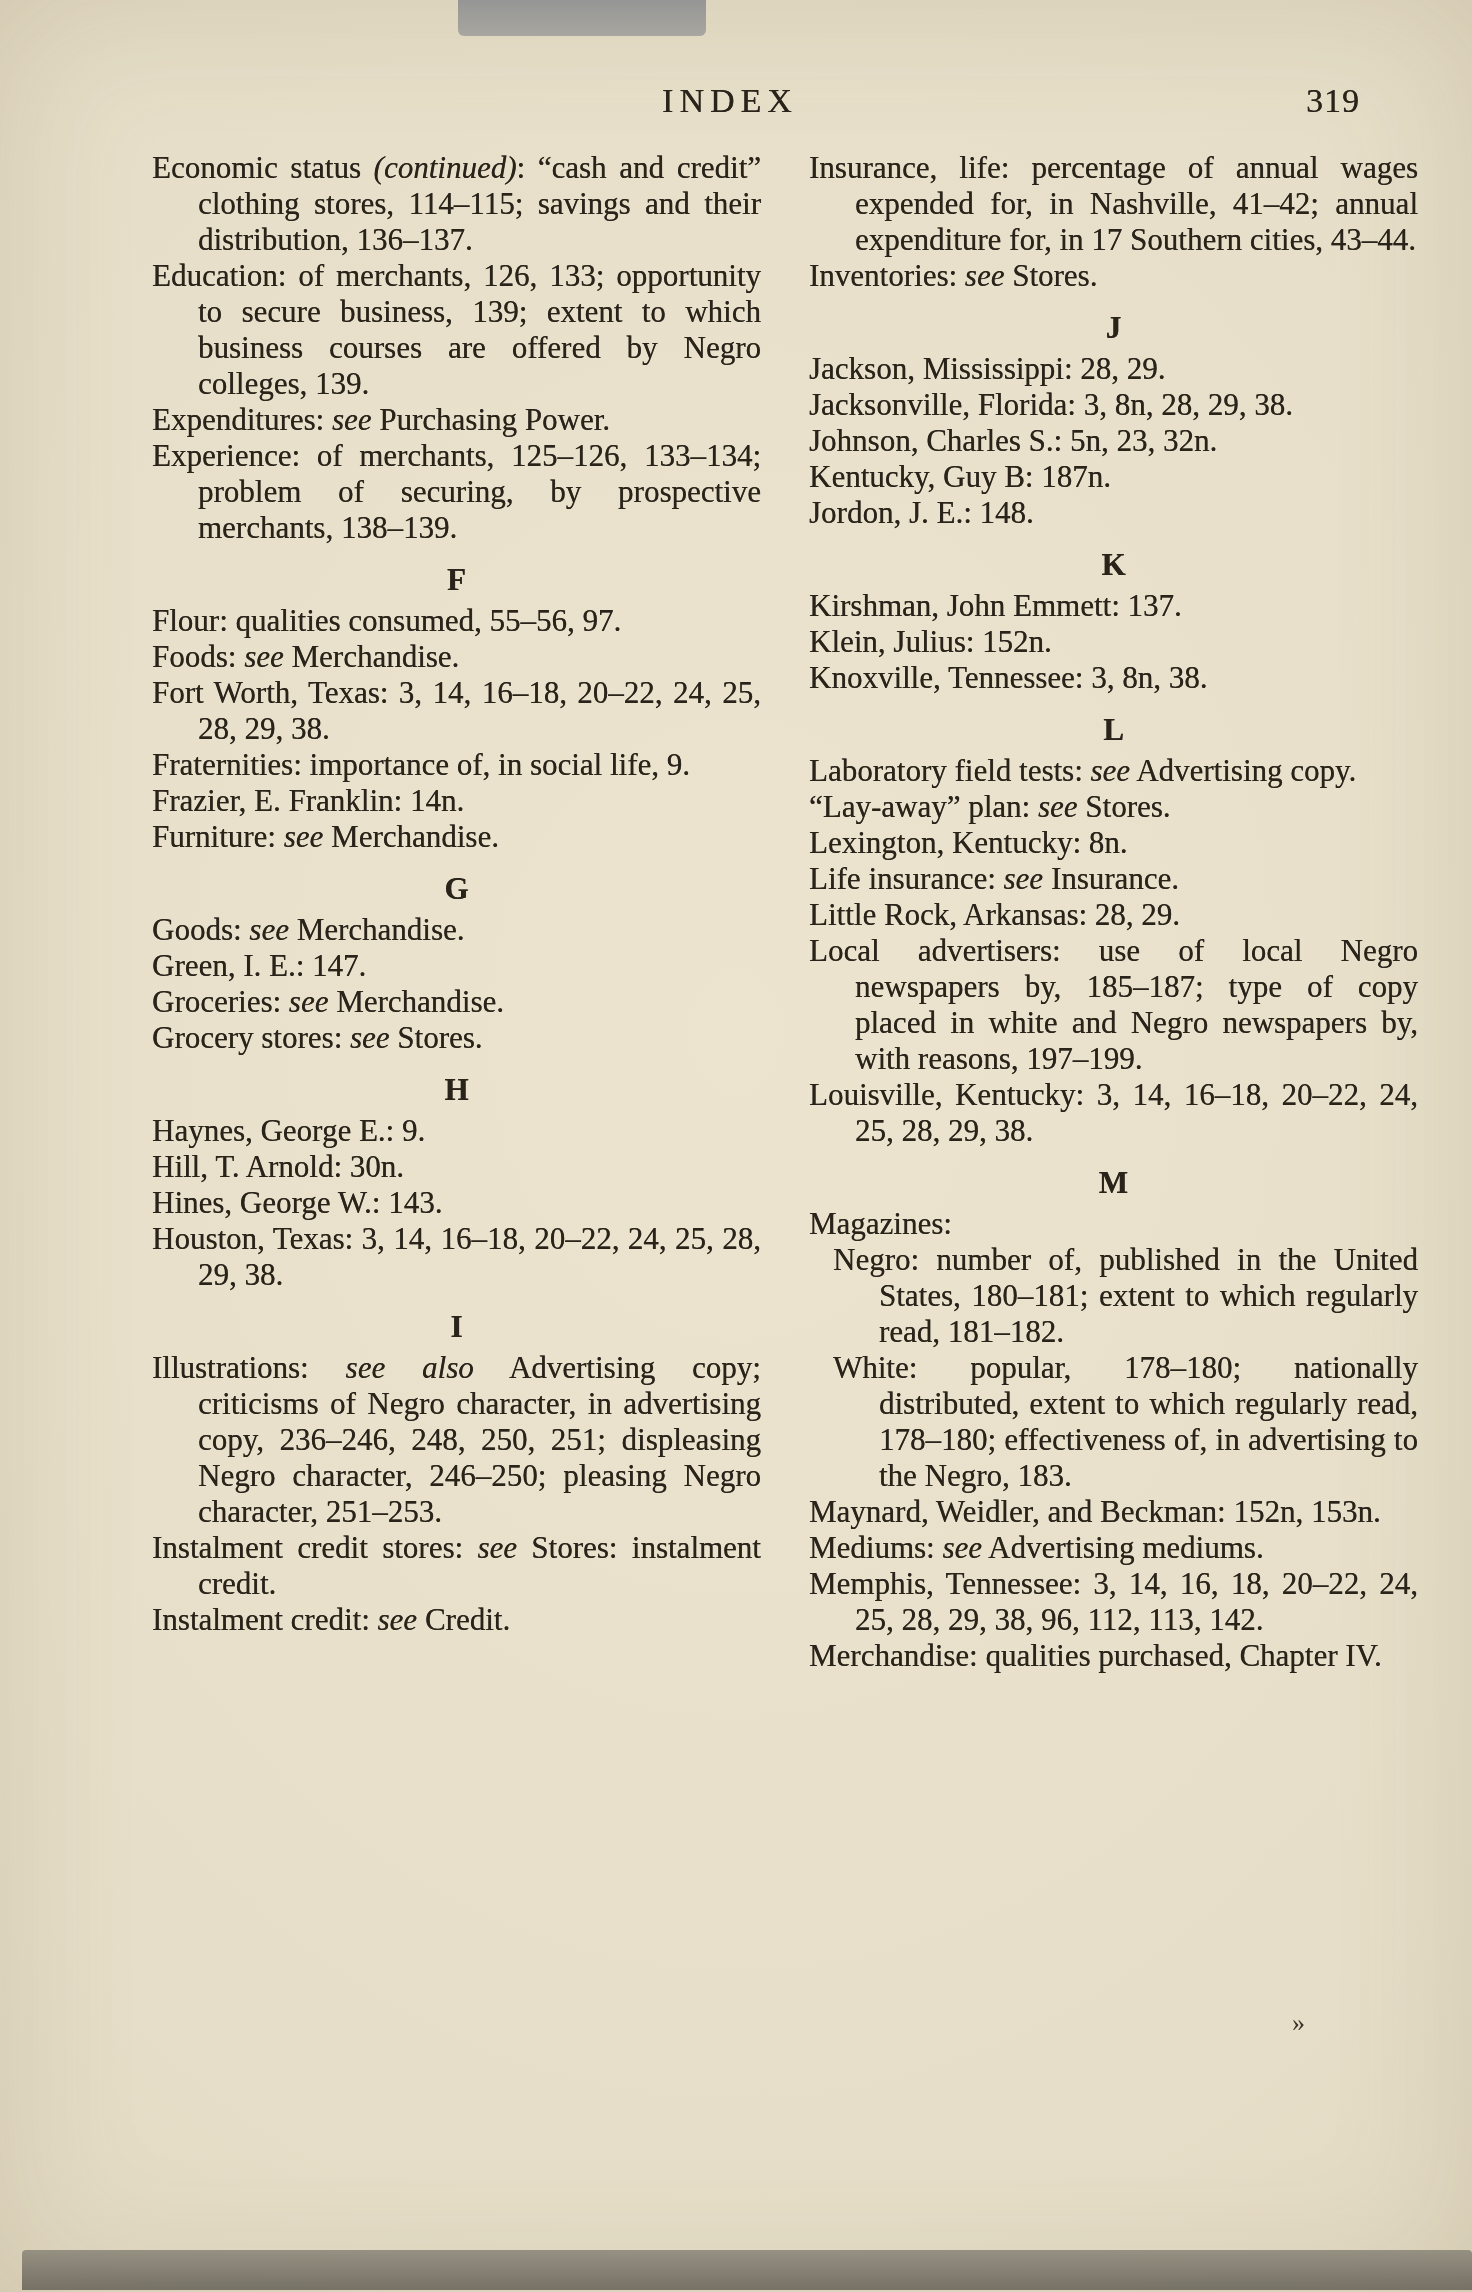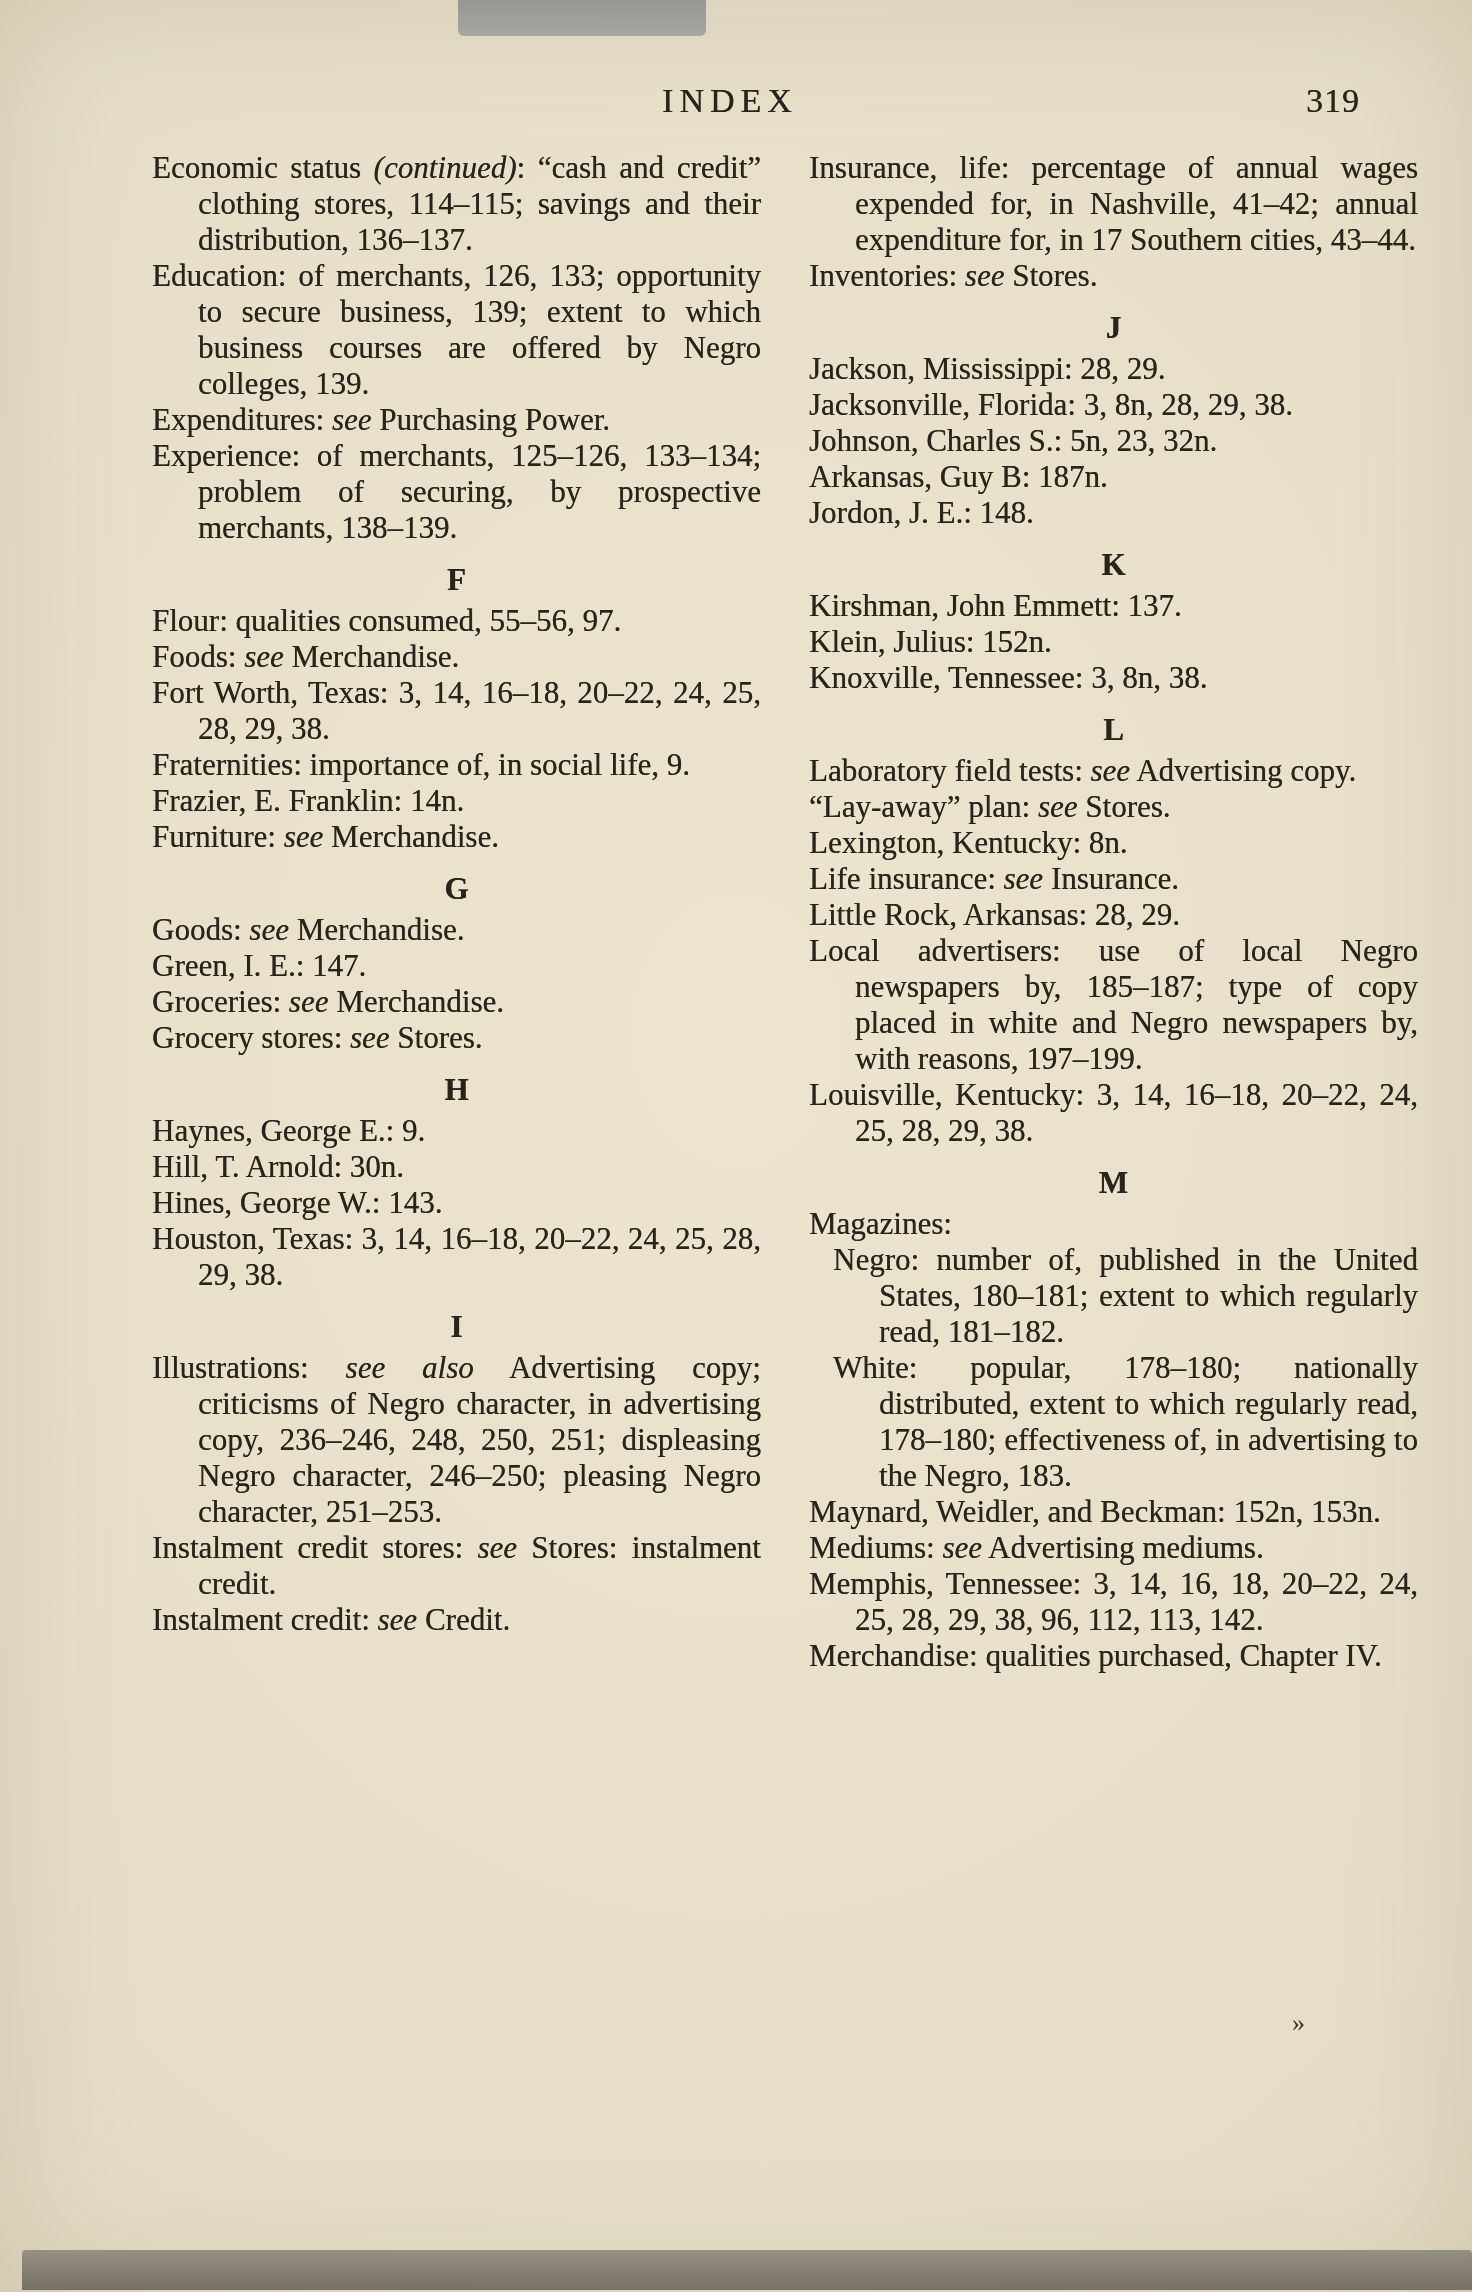--- a/index.html
+++ b/index.html
@@ -139,21 +139,21 @@
         <p class="entry"><span>Instalment credit stores: </span><span class="it">see</span><span> Stores: instalment credit.</span></p>
         <p class="entry"><span>Instalment credit: </span><span class="it">see</span><span> Credit.</span></p>
       </div>
     <div class="col">
         <p class="entry"><span>Insurance, life: percentage of annual wages expended for, in Nashville, 41–42; annual expenditure for, in 17 Southern cities, 43–44.</span></p>
         <p class="entry"><span>Inventories: </span><span class="it">see</span><span> Stores.</span></p>
         <div class="section-letter">J</div>
         <p class="entry"><span>Jackson, Mississippi: 28, 29.</span></p>
         <p class="entry"><span>Jacksonville, Florida: 3, 8n, 28, 29, 38.</span></p>
         <p class="entry"><span>Johnson, Charles S.: 5n, 23, 32n.</span></p>
-        <p class="entry"><span>Arkansas, Guy B: 187n.</span></p>
+        <p class="entry"><span>Kentucky, Guy B: 187n.</span></p>
         <p class="entry"><span>Jordon, J. E.: 148.</span></p>
         <div class="section-letter">K</div>
         <p class="entry"><span>Kirshman, John Emmett: 137.</span></p>
         <p class="entry"><span>Klein, Julius: 152n.</span></p>
         <p class="entry"><span>Knoxville, Tennessee: 3, 8n, 38.</span></p>
         <div class="section-letter">L</div>
         <p class="entry"><span>Laboratory field tests: </span><span class="it">see</span><span> Advertising copy.</span></p>
         <p class="entry"><span>“Lay-away” plan: </span><span class="it">see</span><span> Stores.</span></p>
         <p class="entry"><span>Lexington, Kentucky: 8n.</span></p>
         <p class="entry"><span>Life insurance: </span><span class="it">see</span><span> Insurance.</span></p>

